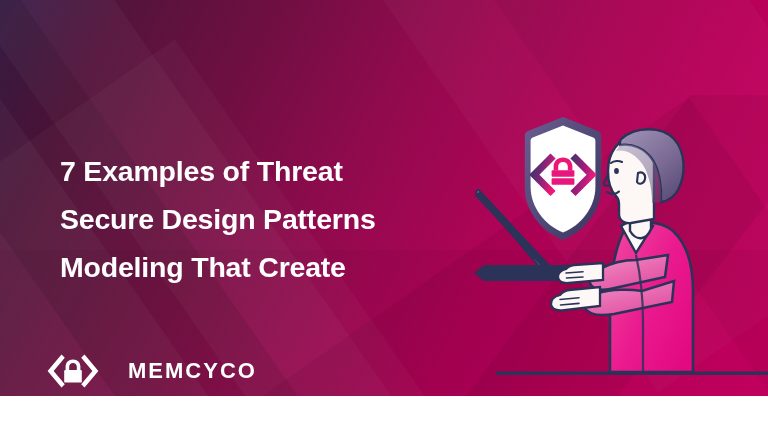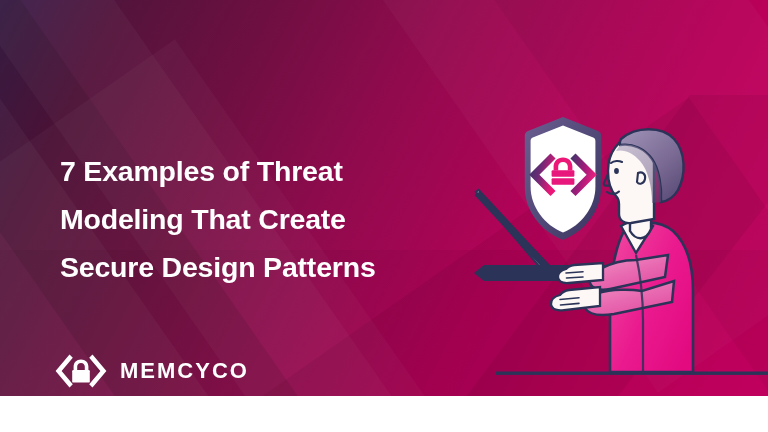--- a/index.html
+++ b/index.html
@@ -80,24 +80,24 @@
     font-size:28.5px;
     font-weight:bold;
     line-height:48px;
     letter-spacing:-0.2px;
     white-space:nowrap;
   }
 
   
   #logo {
     position:absolute;
-    left:55px; top:350px;
+    left:47px; top:350px;
     display:flex;
     align-items:center;
-    gap:13px;
+    gap:29px;
     z-index:6;
   }
   #logo .mark { width:52px; height:42px; display:block; }
   #logo .word {
     color:#ffffff;
     font-size:22px;
     font-weight:bold;
     letter-spacing:2.0px;
     line-height:1;
   }
@@ -120,22 +120,22 @@
   <div class="facet f2"></div>
   <div class="facet f3"></div>
   <div class="facet f4"></div>
   <div class="facet f5"></div>
   <div class="facet f6"></div>
   <div class="facet f7"></div>
   <div class="facet f8"></div>
 
   <div id="headline">
     <span class="ln">7 Examples of Threat</span>
+    <span class="ln">Secure Design Patterns</span>
     <span class="ln">Modeling That Create</span>
-    <span class="ln">Secure Design Patterns</span>
   </div>
 
   <div id="logo">
     <svg class="mark" viewBox="0 0 52 42">
 
       <path d="M14.5 4.5 L17.8 7.8 L6.6 21 L17.8 34.2 L14.5 37.5 L0.6 21 Z" fill="#ffffff"></path>
 
       <path d="M37.5 4.5 L51.4 21 L37.5 37.5 L34.2 34.2 L45.4 21 L34.2 7.8 Z" fill="#ffffff"></path>
 
       <path d="M26 9.5 C21.6 9.5 18.6 12.6 18.6 16.6 L18.6 20.2 L22.2 20.2 L22.2 16.6 C22.2 14.5 23.8 13.0 26 13.0 C28.2 13.0 29.8 14.5 29.8 16.6 L29.8 20.2 L33.4 20.2 L33.4 16.6 C33.4 12.6 30.4 9.5 26 9.5 Z" fill="#ffffff"></path>

